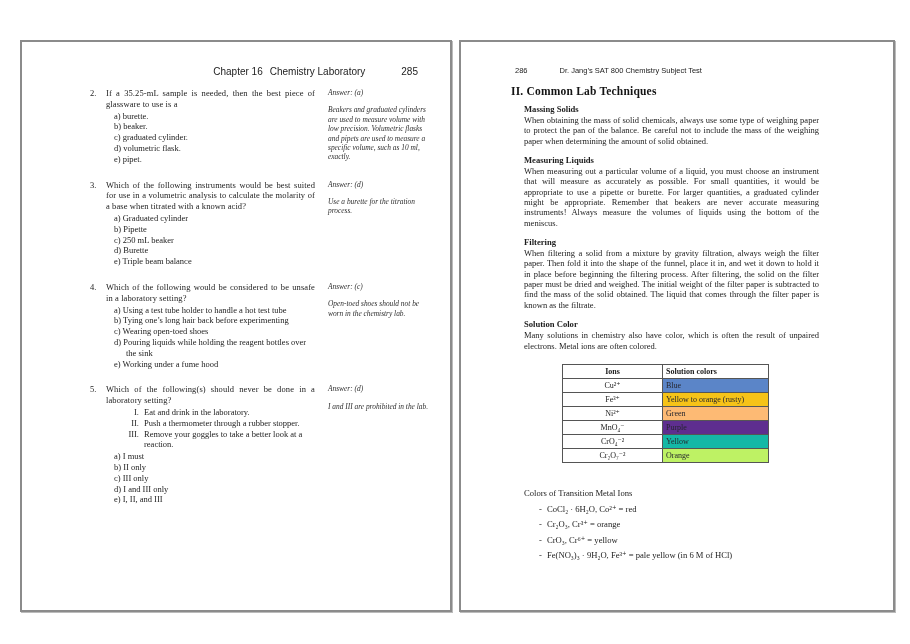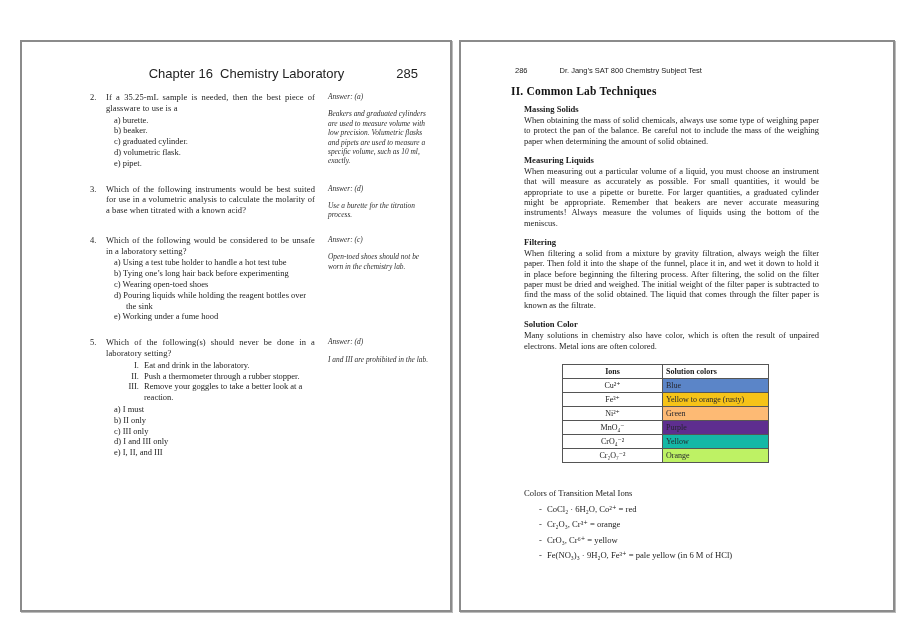--- a/index.html
+++ b/index.html
@@ -12,24 +12,24 @@
     box-shadow:1px 1px 0 rgba(60,60,60,.35);
   }
   .page-left  { left:20px;  width:432px; }
   .page-right { left:459px; width:436px; }
 
   
   .lp-inner { padding:24px 18px 0 68px; }
   .lp-header {
     display:flex; justify-content:flex-end; align-items:baseline;
     font-family:"Liberation Sans","DejaVu Sans",sans-serif;
-    font-size:13px; color:#222; padding-right:14px; margin-bottom:11px;
+    font-size:10px; color:#222; padding-right:14px; margin-bottom:11px;
   }
   .lp-header .chap { margin-right:7px; }
-  .lp-header .pgnum { margin-left:32px;padding-left:20px; }
+  .lp-header .pgnum { margin-left:16px;padding-left:20px; }
 
   .question { display:flex; margin-bottom:15px; }
   .q-main { width:226px; font-size:8.5px; line-height:10.8px; }
   .q-head { display:flex; }
   .q-num  { width:16px; flex:none; }
   .q-text { flex:1; text-align:justify; letter-spacing:.1px; }
   .q-options { padding-left:24px; margin-top:1px; }
   .q-option  { padding-left:12px; text-indent:-12px; }
   .roman-list { padding-left:32px; margin-top:1px; }
   .roman-item { display:flex; }
@@ -103,20 +103,27 @@
           <div class="answer-label">Answer: (a)</div>
           <div class="note-text">Beakers and graduated cylinders are used to measure volume with low precision. Volumetric flasks and pipets are used to measure a specific volume, such as 10 ml, exactly.</div>
         </div>
       </div>
 
       <div class="question">
         <div class="q-main">
           <div class="q-head">
             <span class="q-num">3.</span>
             <span class="q-text">Which of the following instruments would be best suited for use in a volumetric analysis to calculate the molarity of a base when titrated with a known acid?</span>
+          </div>
+          <div class="q-options">
+            <div class="q-option">a) Graduated cylinder</div>
+            <div class="q-option">b) Pipette</div>
+            <div class="q-option">c) 250 mL beaker</div>
+            <div class="q-option">d) Burette</div>
+            <div class="q-option">e) Triple beam balance</div>
           </div>
         </div>
         <div class="q-note">
           <div class="answer-label">Answer: (d)</div>
           <div class="note-text">Use a burette for the titration process.</div>
         </div>
       </div>
 
       <div class="question">
         <div class="q-main">

